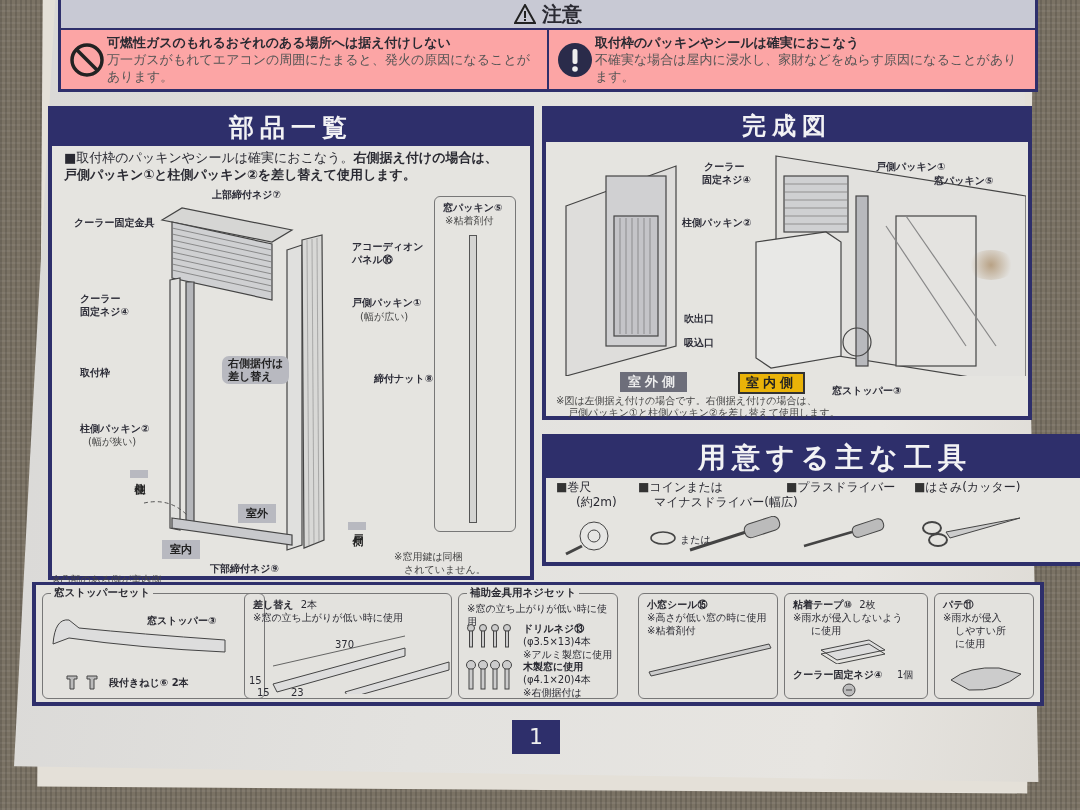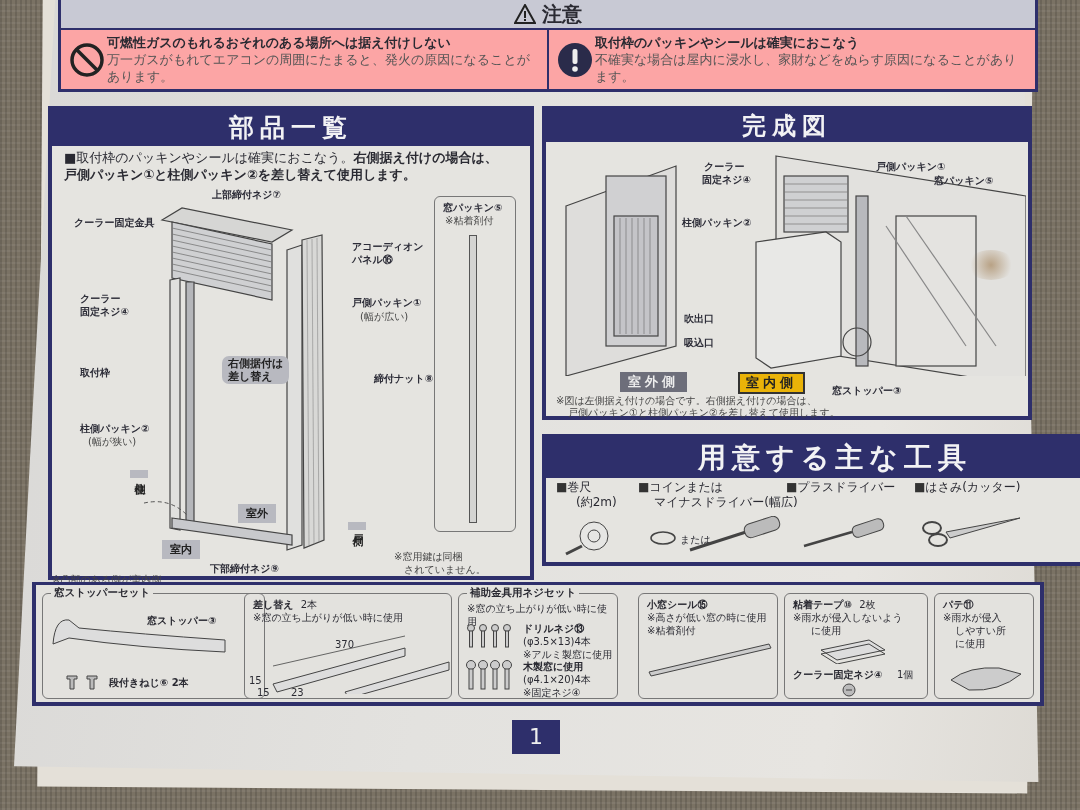--- a/index.html
+++ b/index.html
@@ -306,21 +306,21 @@
           <circle cx="18" cy="5" r="4.5"></circle>
           <rect x="16" y="9" width="4" height="20"></rect>
           <circle cx="30" cy="5" r="4.5"></circle>
           <rect x="28" y="9" width="4" height="20"></rect>
           <circle cx="42" cy="5" r="4.5"></circle>
           <rect x="40" y="9" width="4" height="20"></rect>
         </g>
       </svg>
     <div class="t" style="position:absolute;left:64px;top:66px">木製窓に使用</div>
     <div style="position:absolute;left:64px;top:79px">(φ4.1×20)4本</div>
-    <div style="position:absolute;left:64px;top:92px">※固定ネジ④</div>
+    <div style="position:absolute;left:64px;top:92px">※右側据付は</div>
   </div>
 
   <div class="acc-card" style="left:602px;width:140px">
     <div class="t">小窓シール⑮</div>
     <div>※高さが低い窓の時に使用</div>
     <div>※粘着剤付</div>
     <svg style="position:absolute;left:6px;top:44px" width="130" height="40">
         <path d="M4 34 L124 6 L126 10 L6 38 Z" fill="#ccc" stroke="#444"></path>
       </svg>
   </div>

